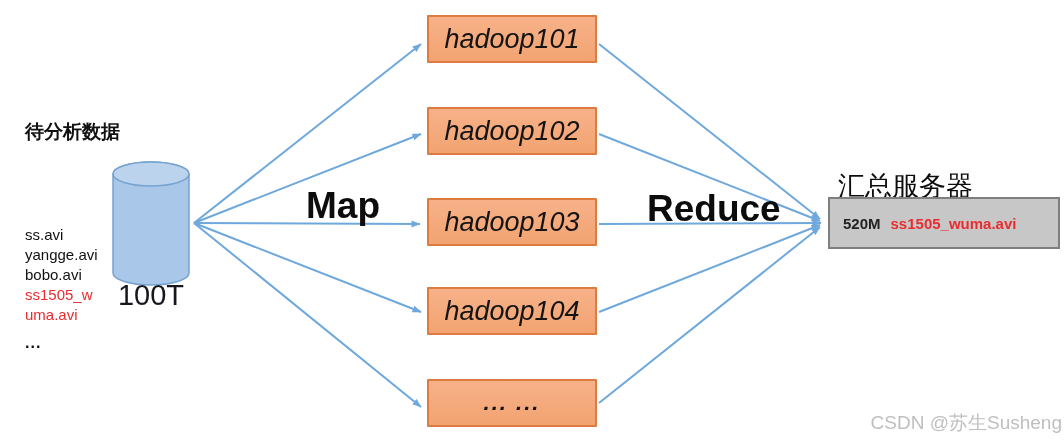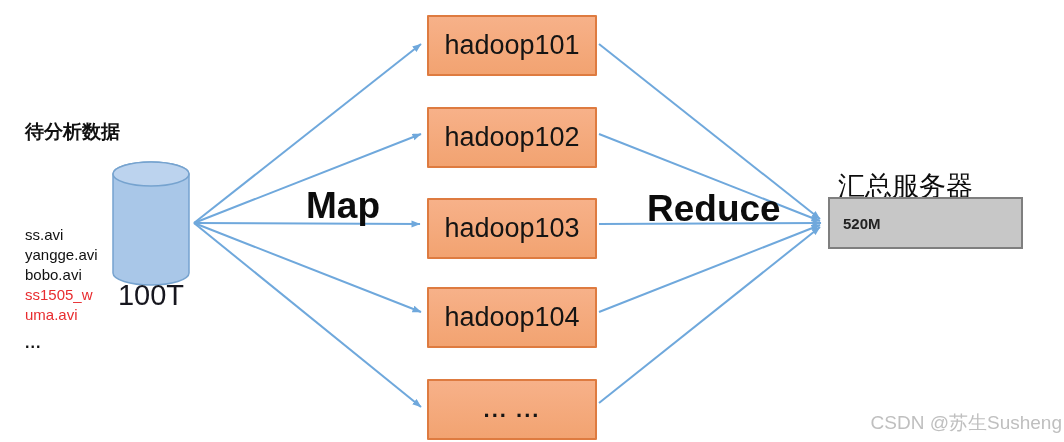--- a/index.html
+++ b/index.html
@@ -65,30 +65,31 @@
     width: 78px;
     text-align: center;
     font-size: 29px;
     color: #16161e;
     margin-top: 36px;
   }
   .node {
     position: absolute;
     left: 427px;
     width: 170px;
-    height: 61px;
+    height: 48px;
     box-sizing: border-box;
     background: linear-gradient(180deg, var(--node_fill_light, #F7B189), var(--node_fill, #F2A371));
     border: 2px solid var(--node_border, #DE7B40);
     border-radius: 1px;
     display: flex;
     align-items: center;
     justify-content: center;
     font-size: 27px;
     color: #141414;
+    font-style: italic;
   }
   .node-1 { top: 15px; }
   .node-2 { top: 107px; }
   .node-3 { top: 198px; }
   .node-4 { top: 287px; }
   .node-5 { top: 379px; font-weight: bold; font-size: 22px; letter-spacing: 2px; }
   .stage-label {
     position: absolute;
     font-size: 37px;
     font-weight: bold;
@@ -98,21 +99,21 @@
   .reduce-label { left: 647px; top: 188px; }
   .sink-title {
     position: absolute;
     left: 838px; top: 168px;
     font-size: 27px;
     color: #0c0c0c;
   }
   .sink-box {
     position: absolute;
     left: 828px; top: 197px;
-    width: 195px; height: 52px;
+    width: 232px; height: 52px;
     box-sizing: border-box;
     background: var(--sink_fill, #C7C7C7);
     border: 2px solid var(--sink_border, #7F7F7F);
     display: flex;
     align-items: center;
     gap: 10px;
     padding-left: 13px;
     font-size: 15px;
     font-weight: bold;
   }
@@ -177,17 +178,18 @@
 
   <div class="node node-1">hadoop101</div>
   <div class="node node-2">hadoop102</div>
   <div class="node node-3">hadoop103</div>
   <div class="node node-4">hadoop104</div>
   <div class="node node-5">... ...</div>
 
   <div class="sink-title">汇总服务器</div>
   <div class="sink-box">
     <span class="sink-size">520M</span>
+    <span class="sink-file">ss1505_wuma.avi</span>
   </div>
 
   <div class="watermark">CSDN @苏生Susheng</div>
 
 </div>
 
 </body></html>

